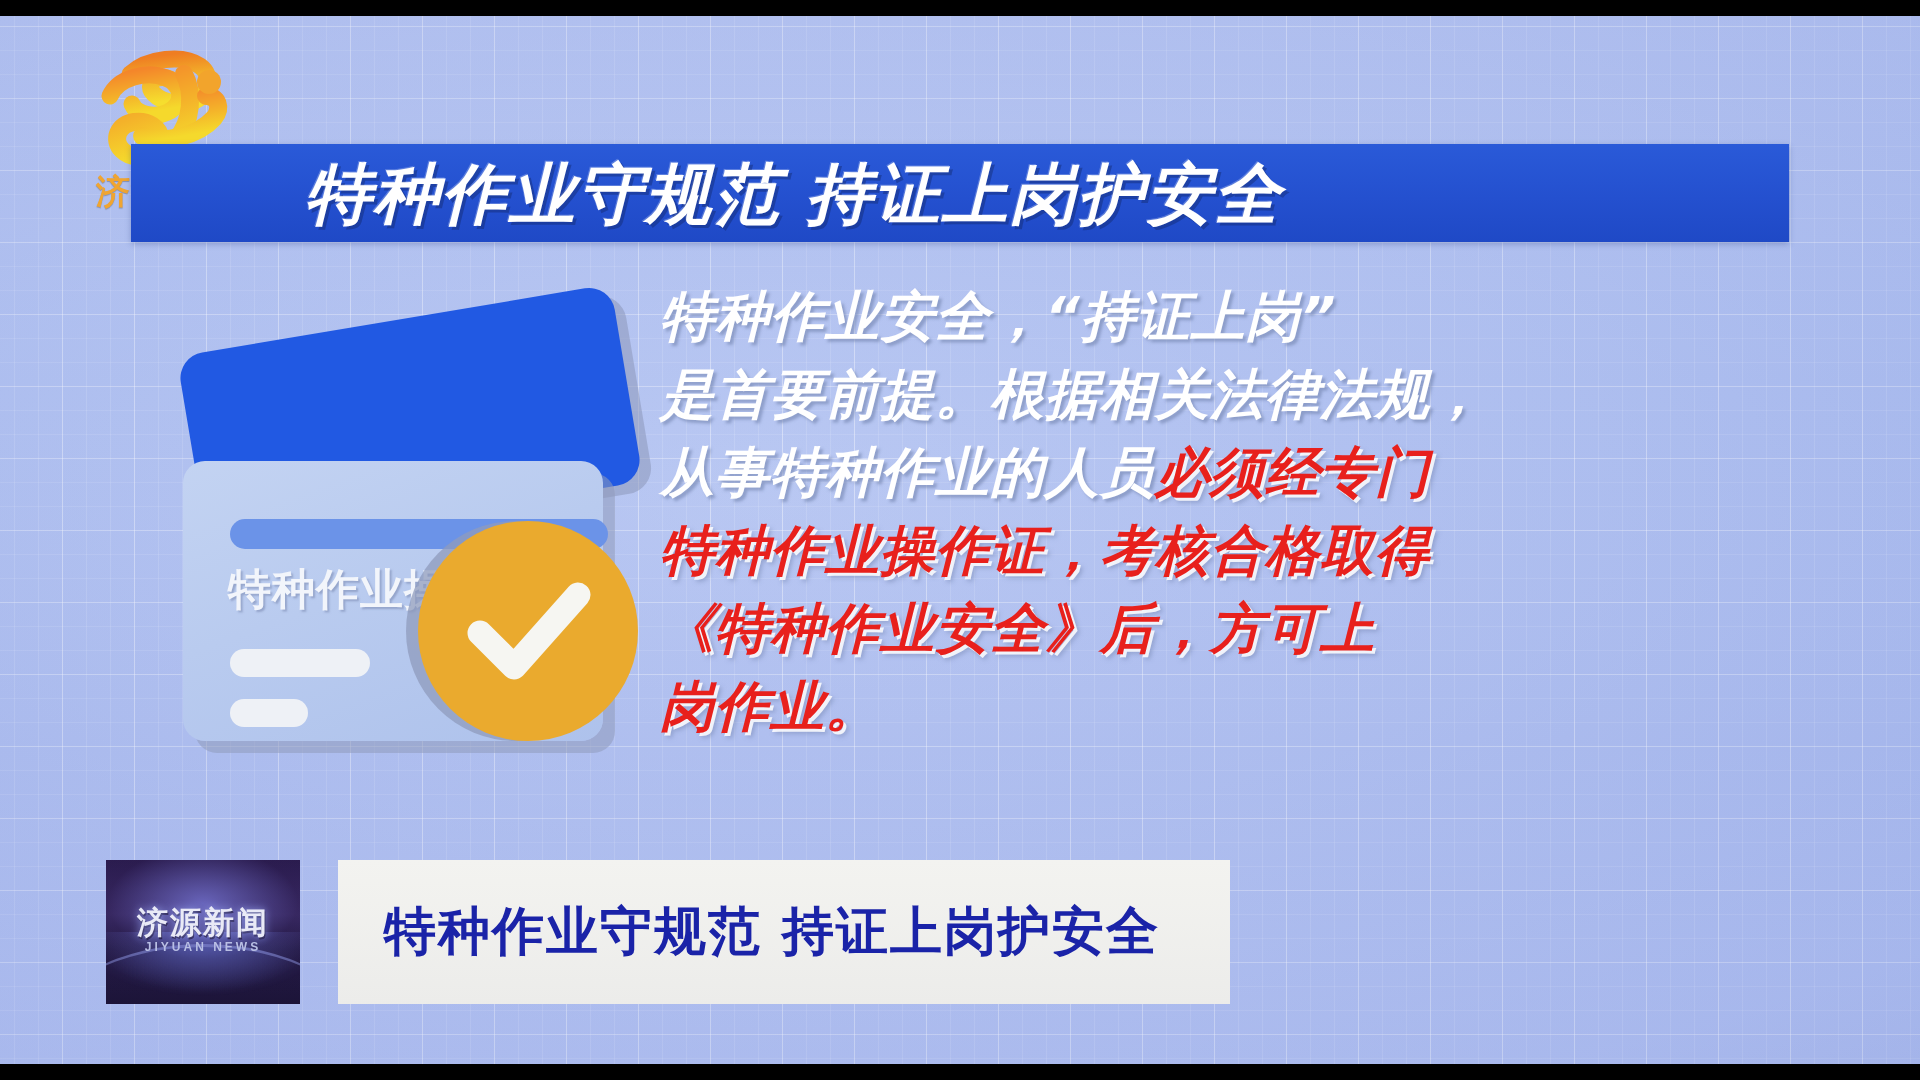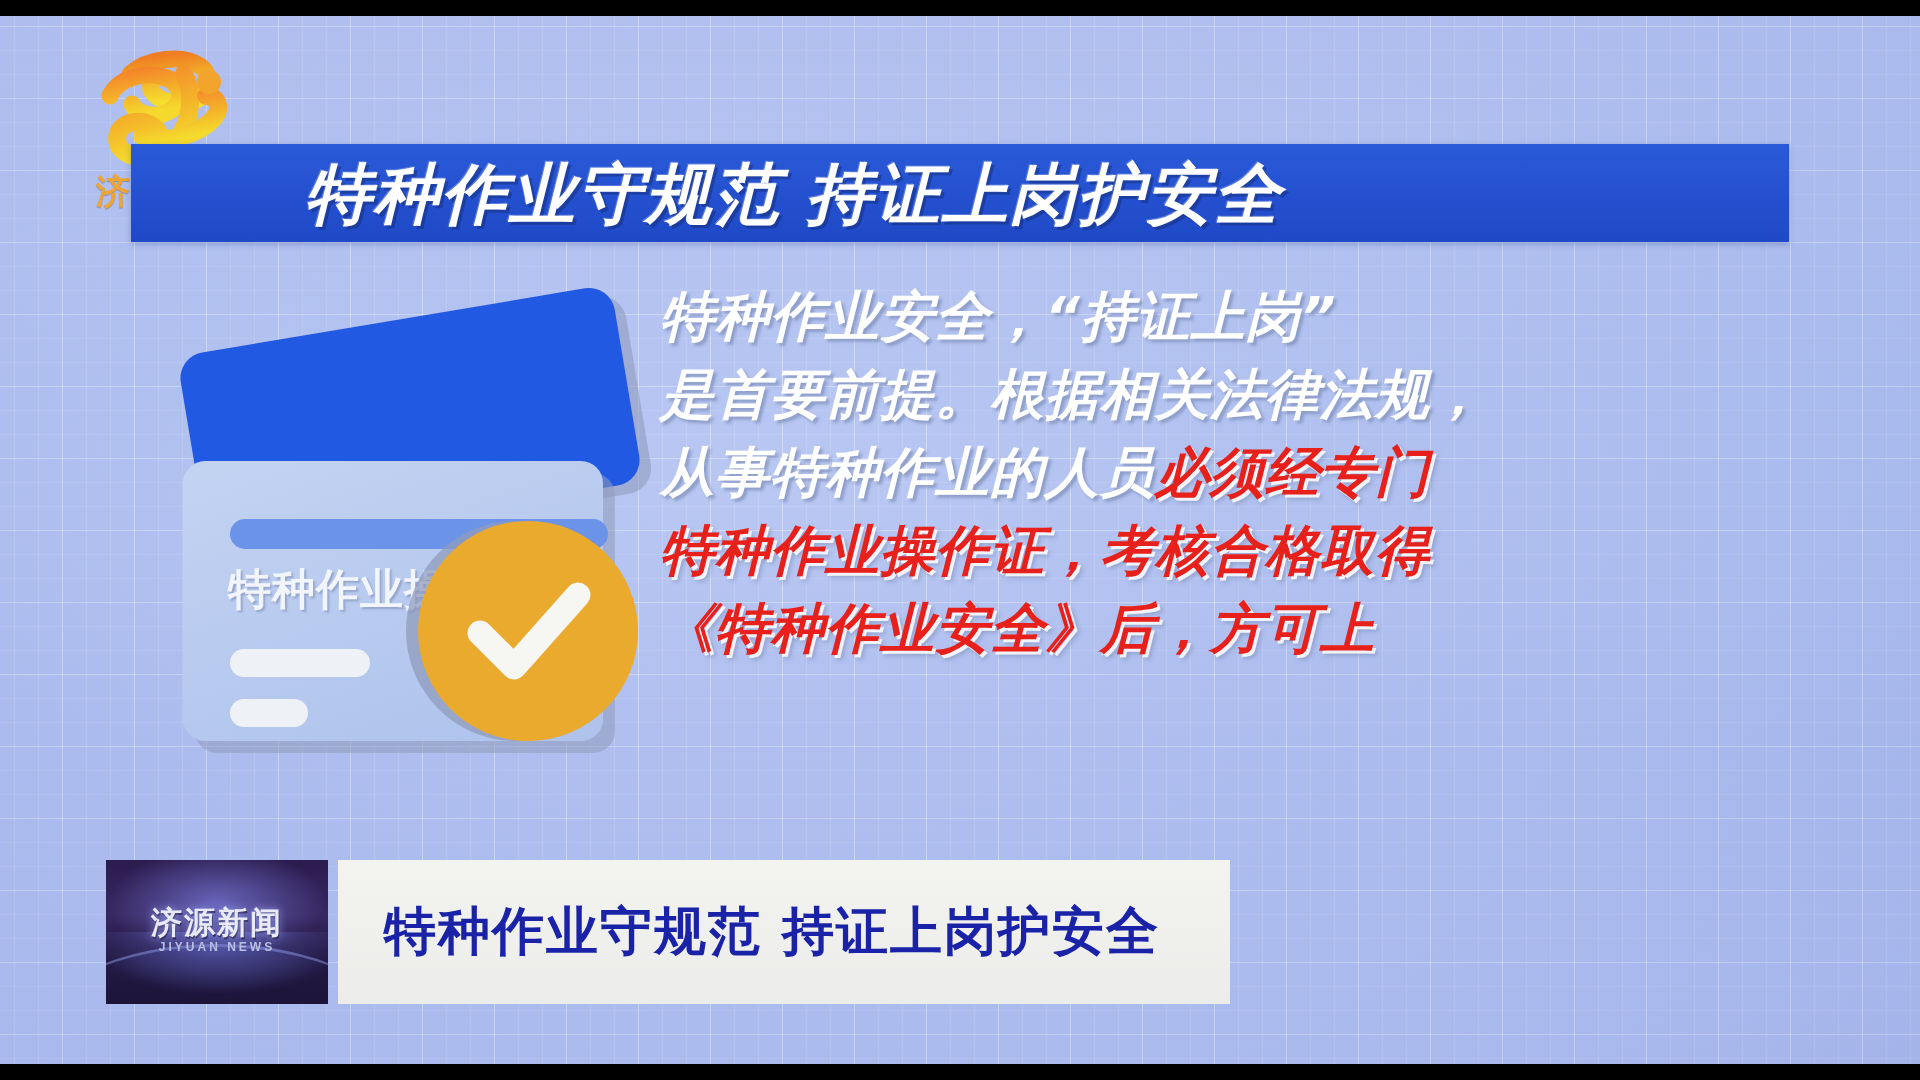--- a/index.html
+++ b/index.html
@@ -101,21 +101,21 @@
     font-size:54px;line-height:78px;letter-spacing:1px;
     text-align:left;
   }
   .body-text .ln{display:block;white-space:nowrap;}
   .w{color:#ffffff;text-shadow:3px 3px 3px rgba(120,136,180,.65);}
   .r{color:#e8201c;text-shadow:3px 3px 0 rgba(255,255,255,.85), 5px 5px 4px rgba(120,136,180,.55);margin-top:36px;}
 
   
   .lower{position:absolute;left:106px;top:842px;width:1124px;height:148px;}
   .thumb{
-    position:absolute;left:0;top:2px;width:222px;height:144px;
+    position:absolute;left:0;top:2px;width:194px;height:144px;
     background:
       radial-gradient(70% 55% at 50% 30%, rgba(120,120,215,.75), rgba(40,26,70,.15) 70%),
       linear-gradient(180deg,#2b1c50 0%, #3a2a66 38%, #241a46 62%, #1a1336 100%);
     overflow:hidden;
   }
   .thumb .glow{position:absolute;left:-20%;top:50%;width:140%;height:60%;background:radial-gradient(60% 100% at 50% 0%, rgba(110,120,220,.55), rgba(20,15,45,0) 70%);}
   .thumb .arc{position:absolute;left:-30%;top:58%;width:160%;height:120%;border-radius:50%;border-top:3px solid rgba(150,160,235,.45);background:radial-gradient(50% 38% at 50% 0%, rgba(90,100,190,.40), rgba(20,15,45,0) 75%);}
   .thumb-cn{
     position:absolute;left:0;right:0;top:42px;text-align:center;
     font-family:"DejaVu Sans","Liberation Sans",sans-serif;
@@ -197,20 +197,21 @@
         </svg>
       </div>
     </div>
 
     <div class="body-text">
         <span class="ln"><span class="w">特种作业安全，“持证上岗”</span></span>
         <span class="ln"><span class="w">是首要前提。根据相关法律法规，</span></span>
         <span class="ln"><span class="w">从事特种作业的人员</span><span class="r">必须经专门</span></span>
         <span class="ln"><span class="r">特种作业操作证，考核合格取得</span></span>
         <span class="ln"><span class="r">《特种作业安全》后，方可上</span></span>
+        <span class="ln"><span class="r">岗作业。</span></span>
       </div>
 
     <div class="lower">
       <div class="thumb">
         <div class="glow"></div>
         <div class="arc"></div>
         <div class="thumb-cn">济源新闻</div>
         <div class="thumb-en">JIYUAN NEWS</div>
       </div>
       <div class="strip">

